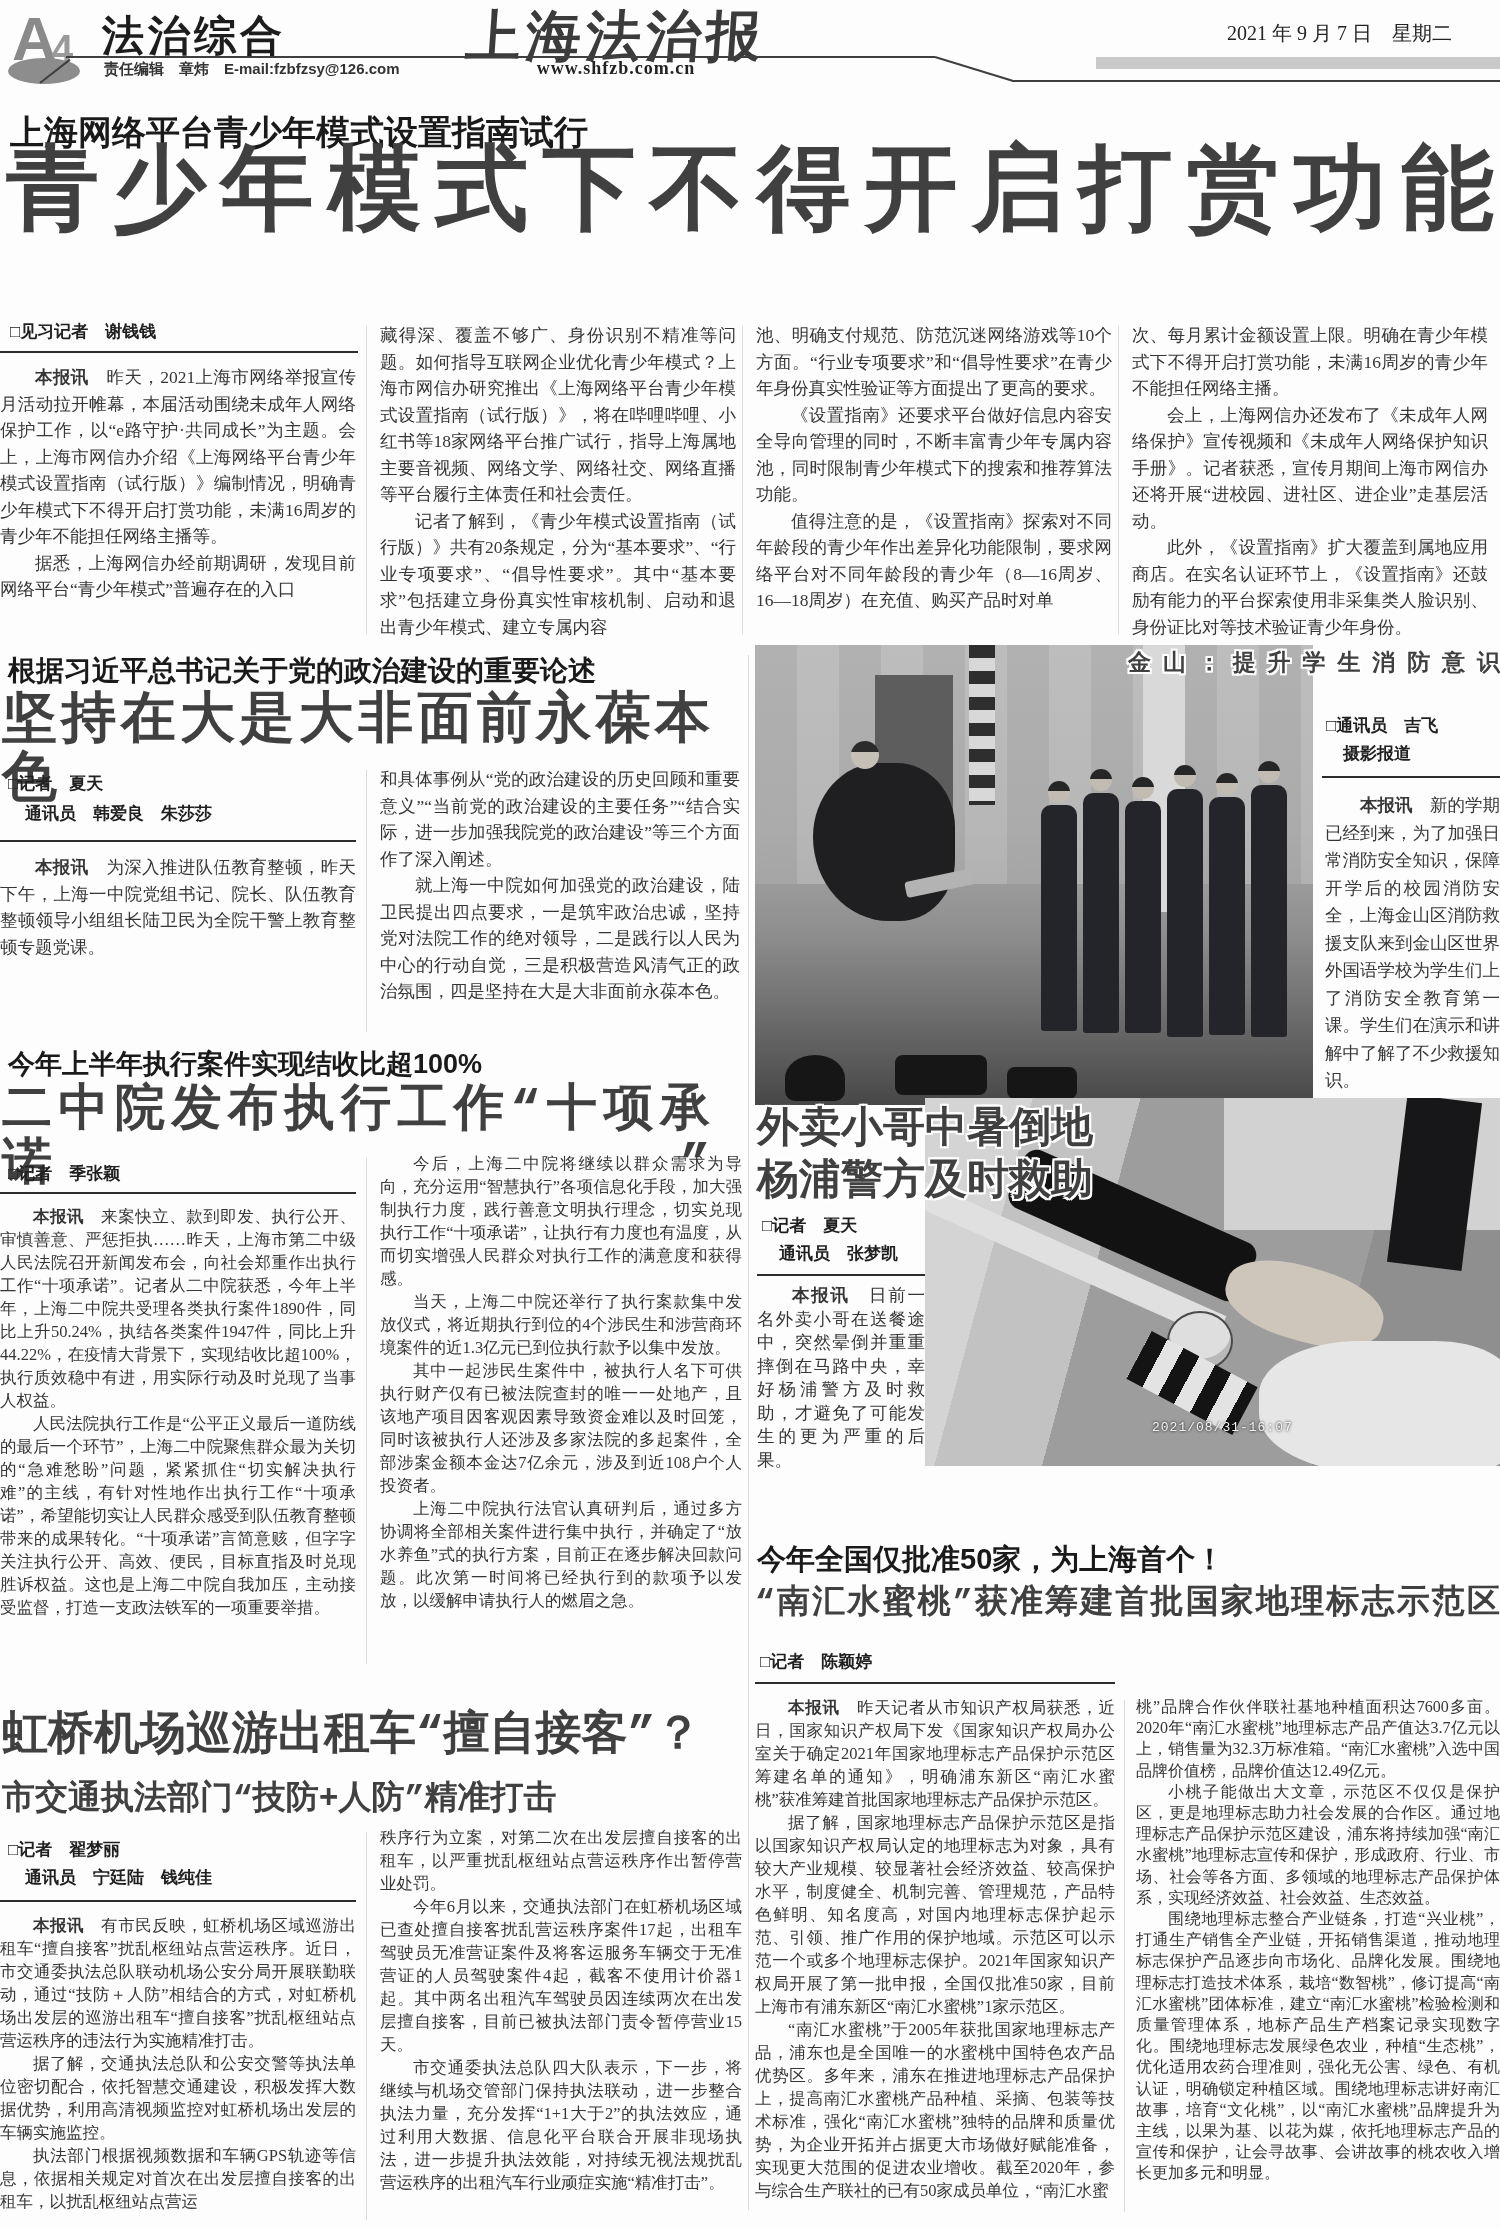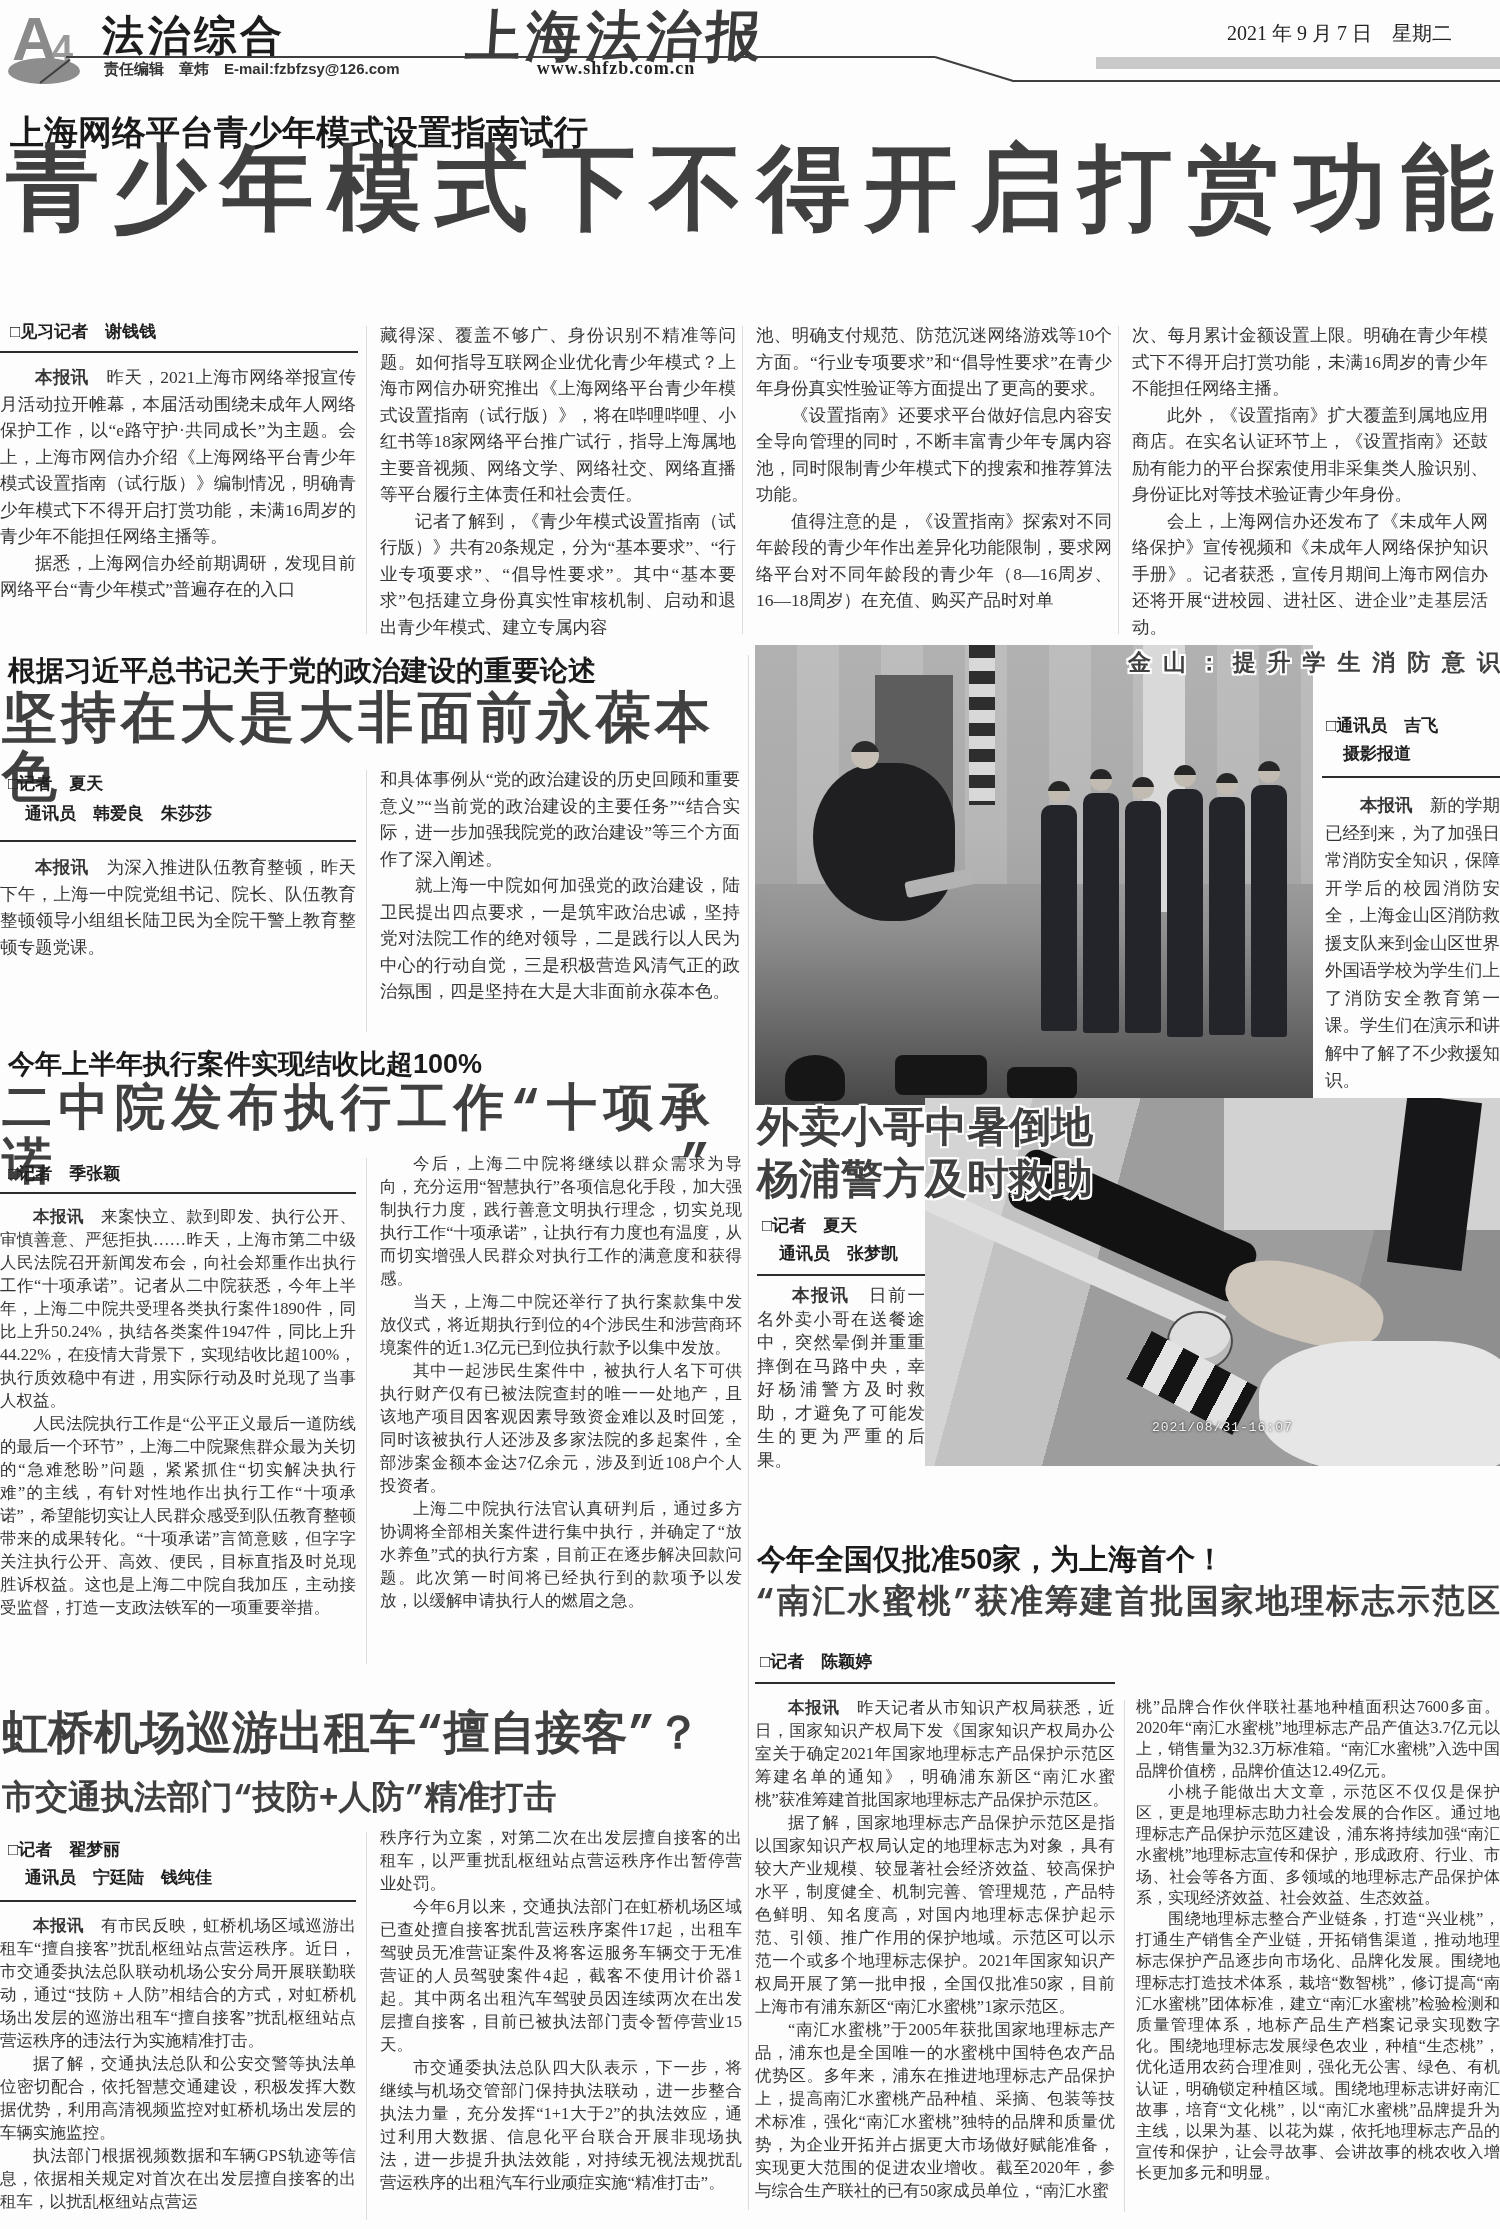--- a/index.html
+++ b/index.html
@@ -105,22 +105,22 @@
       <p class="cont">藏得深、覆盖不够广、身份识别不精准等问题。如何指导互联网企业优化青少年模式？上海市网信办研究推出《上海网络平台青少年模式设置指南（试行版）》，将在哔哩哔哩、小红书等18家网络平台推广试行，指导上海属地主要音视频、网络文学、网络社交、网络直播等平台履行主体责任和社会责任。</p>
       <p>记者了解到，《青少年模式设置指南（试行版）》共有20条规定，分为“基本要求”、“行业专项要求”、“倡导性要求”。其中“基本要求”包括建立身份真实性审核机制、启动和退出青少年模式、建立专属内容</p>
     </div>
   <div class="abs bodycol t-lead" style="left:756px;top:322px;width:356px;height:318px;">
       <p class="cont">池、明确支付规范、防范沉迷网络游戏等10个方面。“行业专项要求”和“倡导性要求”在青少年身份真实性验证等方面提出了更高的要求。</p>
       <p>《设置指南》还要求平台做好信息内容安全导向管理的同时，不断丰富青少年专属内容池，同时限制青少年模式下的搜索和推荐算法功能。</p>
       <p>值得注意的是，《设置指南》探索对不同年龄段的青少年作出差异化功能限制，要求网络平台对不同年龄段的青少年（8—16周岁、16—18周岁）在充值、购买产品时对单</p>
     </div>
   <div class="abs bodycol t-lead" style="left:1132px;top:322px;width:356px;height:318px;">
       <p class="cont">次、每月累计金额设置上限。明确在青少年模式下不得开启打赏功能，未满16周岁的青少年不能担任网络主播。</p>
+      <p>会上，上海网信办还发布了《未成年人网络保护》宣传视频和《未成年人网络保护知识手册》。记者获悉，宣传月期间上海市网信办还将开展“进校园、进社区、进企业”走基层活动。</p>
       <p>此外，《设置指南》扩大覆盖到属地应用商店。在实名认证环节上，《设置指南》还鼓励有能力的平台探索使用非采集类人脸识别、身份证比对等技术验证青少年身份。</p>
-      <p>会上，上海网信办还发布了《未成年人网络保护》宣传视频和《未成年人网络保护知识手册》。记者获悉，宣传月期间上海市网信办还将开展“进校园、进社区、进企业”走基层活动。</p>
     </div>
   <div class="abs vr" style="left:366px;top:326px;height:308px;"></div>
   <div class="abs vr" style="left:742px;top:326px;height:308px;"></div>
   <div class="abs vr" style="left:1118px;top:326px;height:308px;"></div>
 
   <div class="abs kicker" style="left:8px;top:652px;font-size:28px;">根据习近平总书记关于党的政治建设的重要论述</div>
   <div class="abs headline just" style="left:2px;top:692px;width:708px;font-size:55px;">坚持在大是大非面前永葆本色</div>
   <div class="abs byline" style="left:8px;top:772px;">□记者　夏天</div>
   <div class="abs byline" style="left:8px;top:802px;">　通讯员　韩爱良　朱莎莎</div>
   <div class="abs rule" style="left:0;top:840px;width:356px;"></div>

